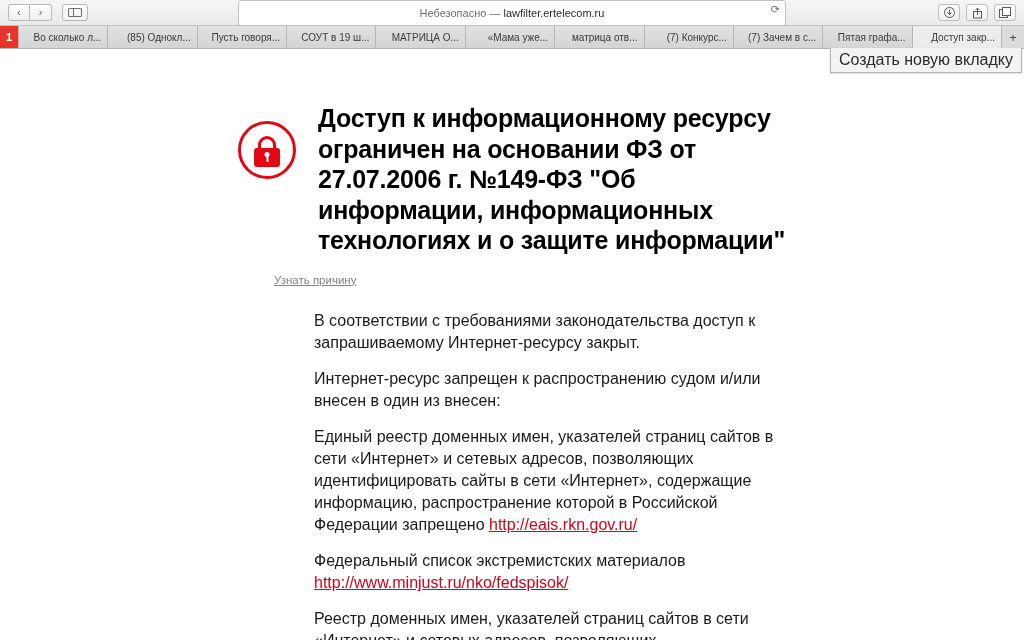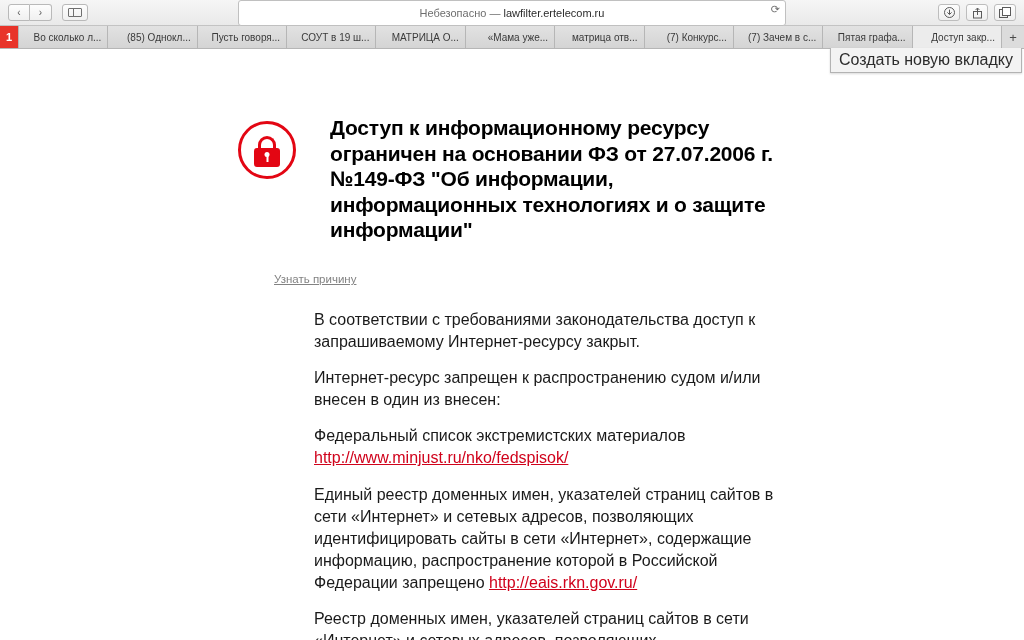--- a/index.html
+++ b/index.html
@@ -274,25 +274,25 @@
     content: "";
     position: absolute;
     left: 1.5px;
     top: 4px;
     width: 2px;
     height: 6px;
     background: #ffffff;
   }
 
   .title {
-    font-size: 21px;
+    font-size: 25px;
     line-height: 1.22;
     font-weight: bold;
     color: #000000;
-    margin: 16px;
+    margin: 4px;
     letter-spacing: -0.2px;
   }
 
   .reason-link {
     display: inline-block;
     margin-top: 14px;
     margin-left: 36px;
     font-size: 11.5px;
     color: #828282;
     text-decoration: underline;
@@ -415,21 +415,21 @@
           </div>
         </div>
         <h1 class="title">Доступ к информационному ресурсу ограничен на основании ФЗ от 27.07.2006 г. №149-ФЗ "Об информации, информационных технологиях и о защите информации"</h1>
       </div>
 
       <a class="reason-link" href="#">Узнать причину</a>
 
       <div class="body-block">
         <p><span>В соответствии с требованиями законодательства доступ к запрашиваемому Интернет-ресурсу закрыт.</span></p>
         <p><span>Интернет-ресурс запрещен к распространению судом и/или внесен в один из внесен:</span></p>
+        <p><span>Единый реестр доменных имен, указателей страниц сайтов в сети «Интернет» и сетевых адресов, позволяющих идентифицировать сайты в сети «Интернет», содержащие информацию, распространение которой в Российской Федерации запрещено </span><a href="#">http://eais.rkn.gov.ru/</a></p>
         <p><span>Федеральный список экстремистских материалов </span><a href="#">http://www.minjust.ru/nko/fedspisok/</a></p>
-        <p><span>Единый реестр доменных имен, указателей страниц сайтов в сети «Интернет» и сетевых адресов, позволяющих идентифицировать сайты в сети «Интернет», содержащие информацию, распространение которой в Российской Федерации запрещено </span><a href="#">http://eais.rkn.gov.ru/</a></p>
         <p><span>Реестр доменных имен, указателей страниц сайтов в сети «Интернет» и сетевых адресов, позволяющих идентифицировать сайты в сети «Интернет», содержащие информацию, распространяемую с нарушением исключительных прав </span><a href="#">http://nap.rkn.gov.ru/</a></p>
       </div>
 
     </div>
   </div>
 
 </div>
 
 </body></html>

